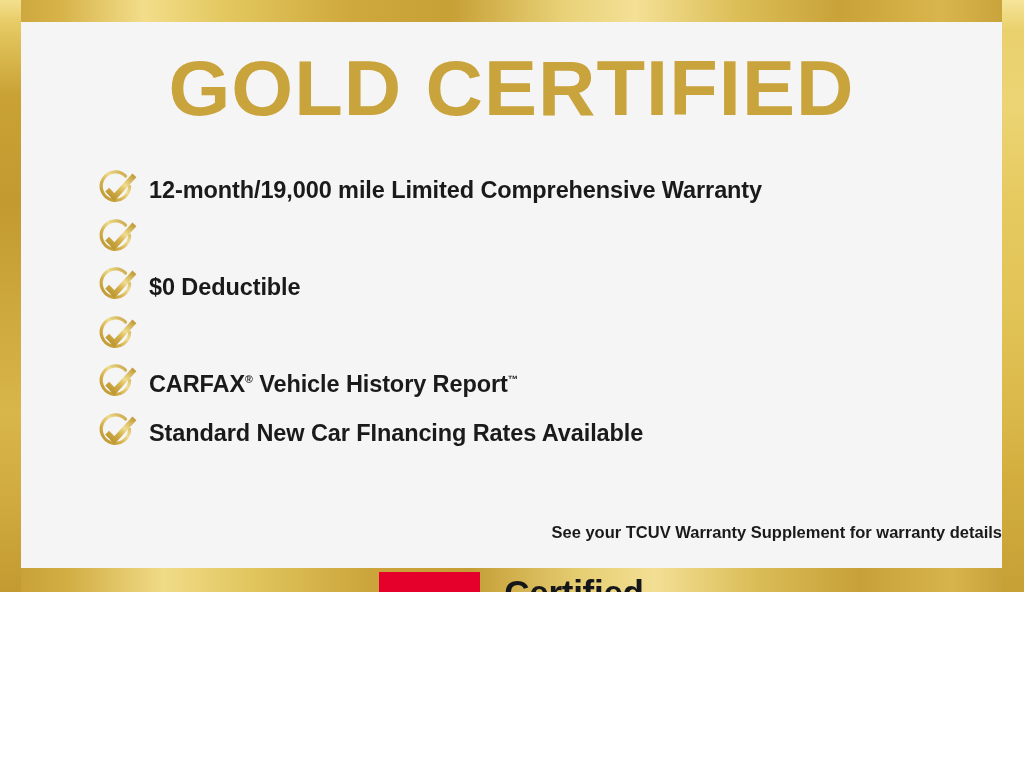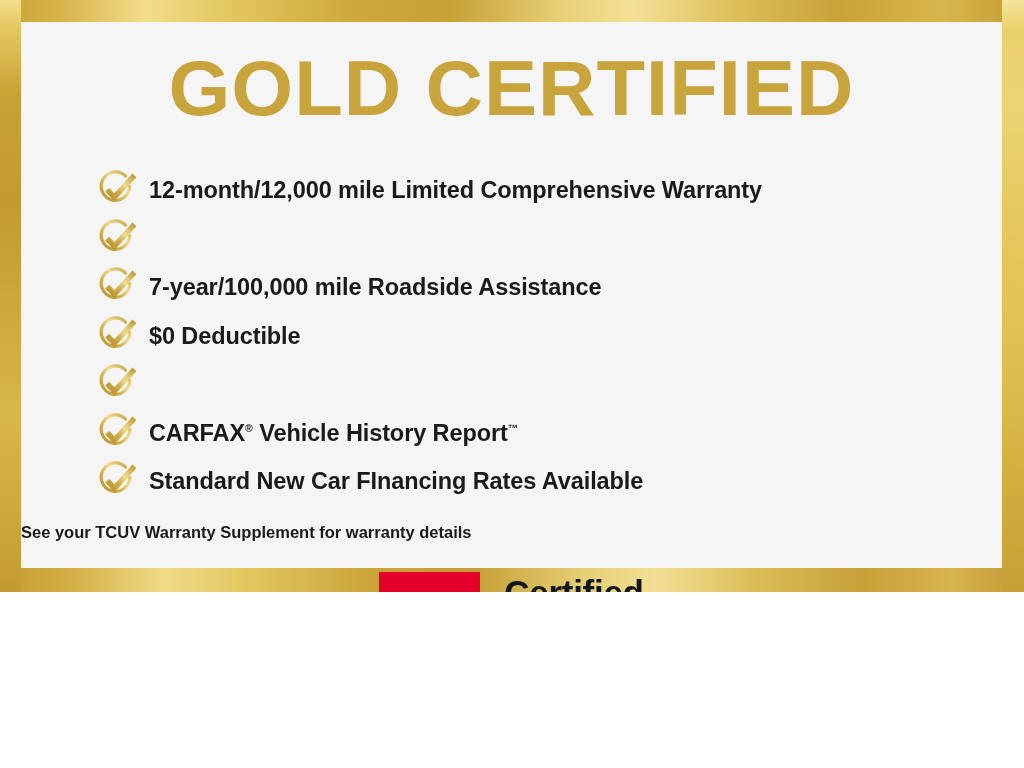--- a/index.html
+++ b/index.html
@@ -145,21 +145,21 @@
     line-height: 42px;
     letter-spacing: -0.3px;
   }
 
   
   .footnote {
     position: absolute;
     bottom: 26px;
     left: 0;
     right: 0;
-    text-align: left;
+    text-align: right;
     font-family: "Liberation Sans", sans-serif;
     font-weight: bold;
     font-size: 16.5px;
     color: #1a1a1a;
     letter-spacing: 0px;
   }
 </style>
 </head>
 <body>
 
@@ -184,42 +184,33 @@
                 <stop offset="0%" stop-color="#b8912c"></stop>
                   <stop offset="35%" stop-color="#d4b04a"></stop>
                 <stop offset="60%" stop-color="#f0dc90"></stop>
                   <stop offset="100%" stop-color="#c09a33"></stop>
               </linearGradient>
             </defs>
             <path d="M30.5 8.2 A14.2 14.2 0 1 0 34.6 18.3" fill="none" stroke="url(#g1)" stroke-width="3.2" stroke-linecap="round"></path>
             <path d="M12.2 21.6 L19.4 29.2 L39.4 7.4" fill="none" stroke="url(#g1)" stroke-width="5.4" stroke-linecap="butt" stroke-linejoin="miter"></path>
           </svg>
         </span>
-        <span class="benefit-text">12-month/12,000 mile Limited Comprehensive Warranty</span>
-      </div>
-
-
-      <div class="benefit-row">
-        <span class="check-icon">
-          <svg viewBox="0 0 44 42">
-            <path d="M30.5 8.2 A14.2 14.2 0 1 0 34.6 18.3" fill="none" stroke="url(#g1)" stroke-width="3.2" stroke-linecap="round"></path>
-            <path d="M12.2 21.6 L19.4 29.2 L39.4 7.4" fill="none" stroke="url(#g1)" stroke-width="5.4"></path>
-          </svg>
-        </span>
-      </div>
-
-      <div class="benefit-row">
-        <span class="check-icon">
-          <svg viewBox="0 0 44 42">
-            <path d="M30.5 8.2 A14.2 14.2 0 1 0 34.6 18.3" fill="none" stroke="url(#g1)" stroke-width="3.2" stroke-linecap="round"></path>
-            <path d="M12.2 21.6 L19.4 29.2 L39.4 7.4" fill="none" stroke="url(#g1)" stroke-width="5.4"></path>
-          </svg>
-        </span>
-        <span class="benefit-text">7-year/100,000 mile Roadside Assistance</span>
-      </div>
+        <span class="benefit-text">12-month/19,000 mile Limited Comprehensive Warranty</span>
+      </div>
+
+
+      <div class="benefit-row">
+        <span class="check-icon">
+          <svg viewBox="0 0 44 42">
+            <path d="M30.5 8.2 A14.2 14.2 0 1 0 34.6 18.3" fill="none" stroke="url(#g1)" stroke-width="3.2" stroke-linecap="round"></path>
+            <path d="M12.2 21.6 L19.4 29.2 L39.4 7.4" fill="none" stroke="url(#g1)" stroke-width="5.4"></path>
+          </svg>
+        </span>
+      </div>
+
 
       <div class="benefit-row">
         <span class="check-icon">
           <svg viewBox="0 0 44 42">
             <path d="M30.5 8.2 A14.2 14.2 0 1 0 34.6 18.3" fill="none" stroke="url(#g1)" stroke-width="3.2" stroke-linecap="round"></path>
             <path d="M12.2 21.6 L19.4 29.2 L39.4 7.4" fill="none" stroke="url(#g1)" stroke-width="5.4"></path>
           </svg>
         </span>
         <span class="benefit-text">$0 Deductible</span>
       </div>

